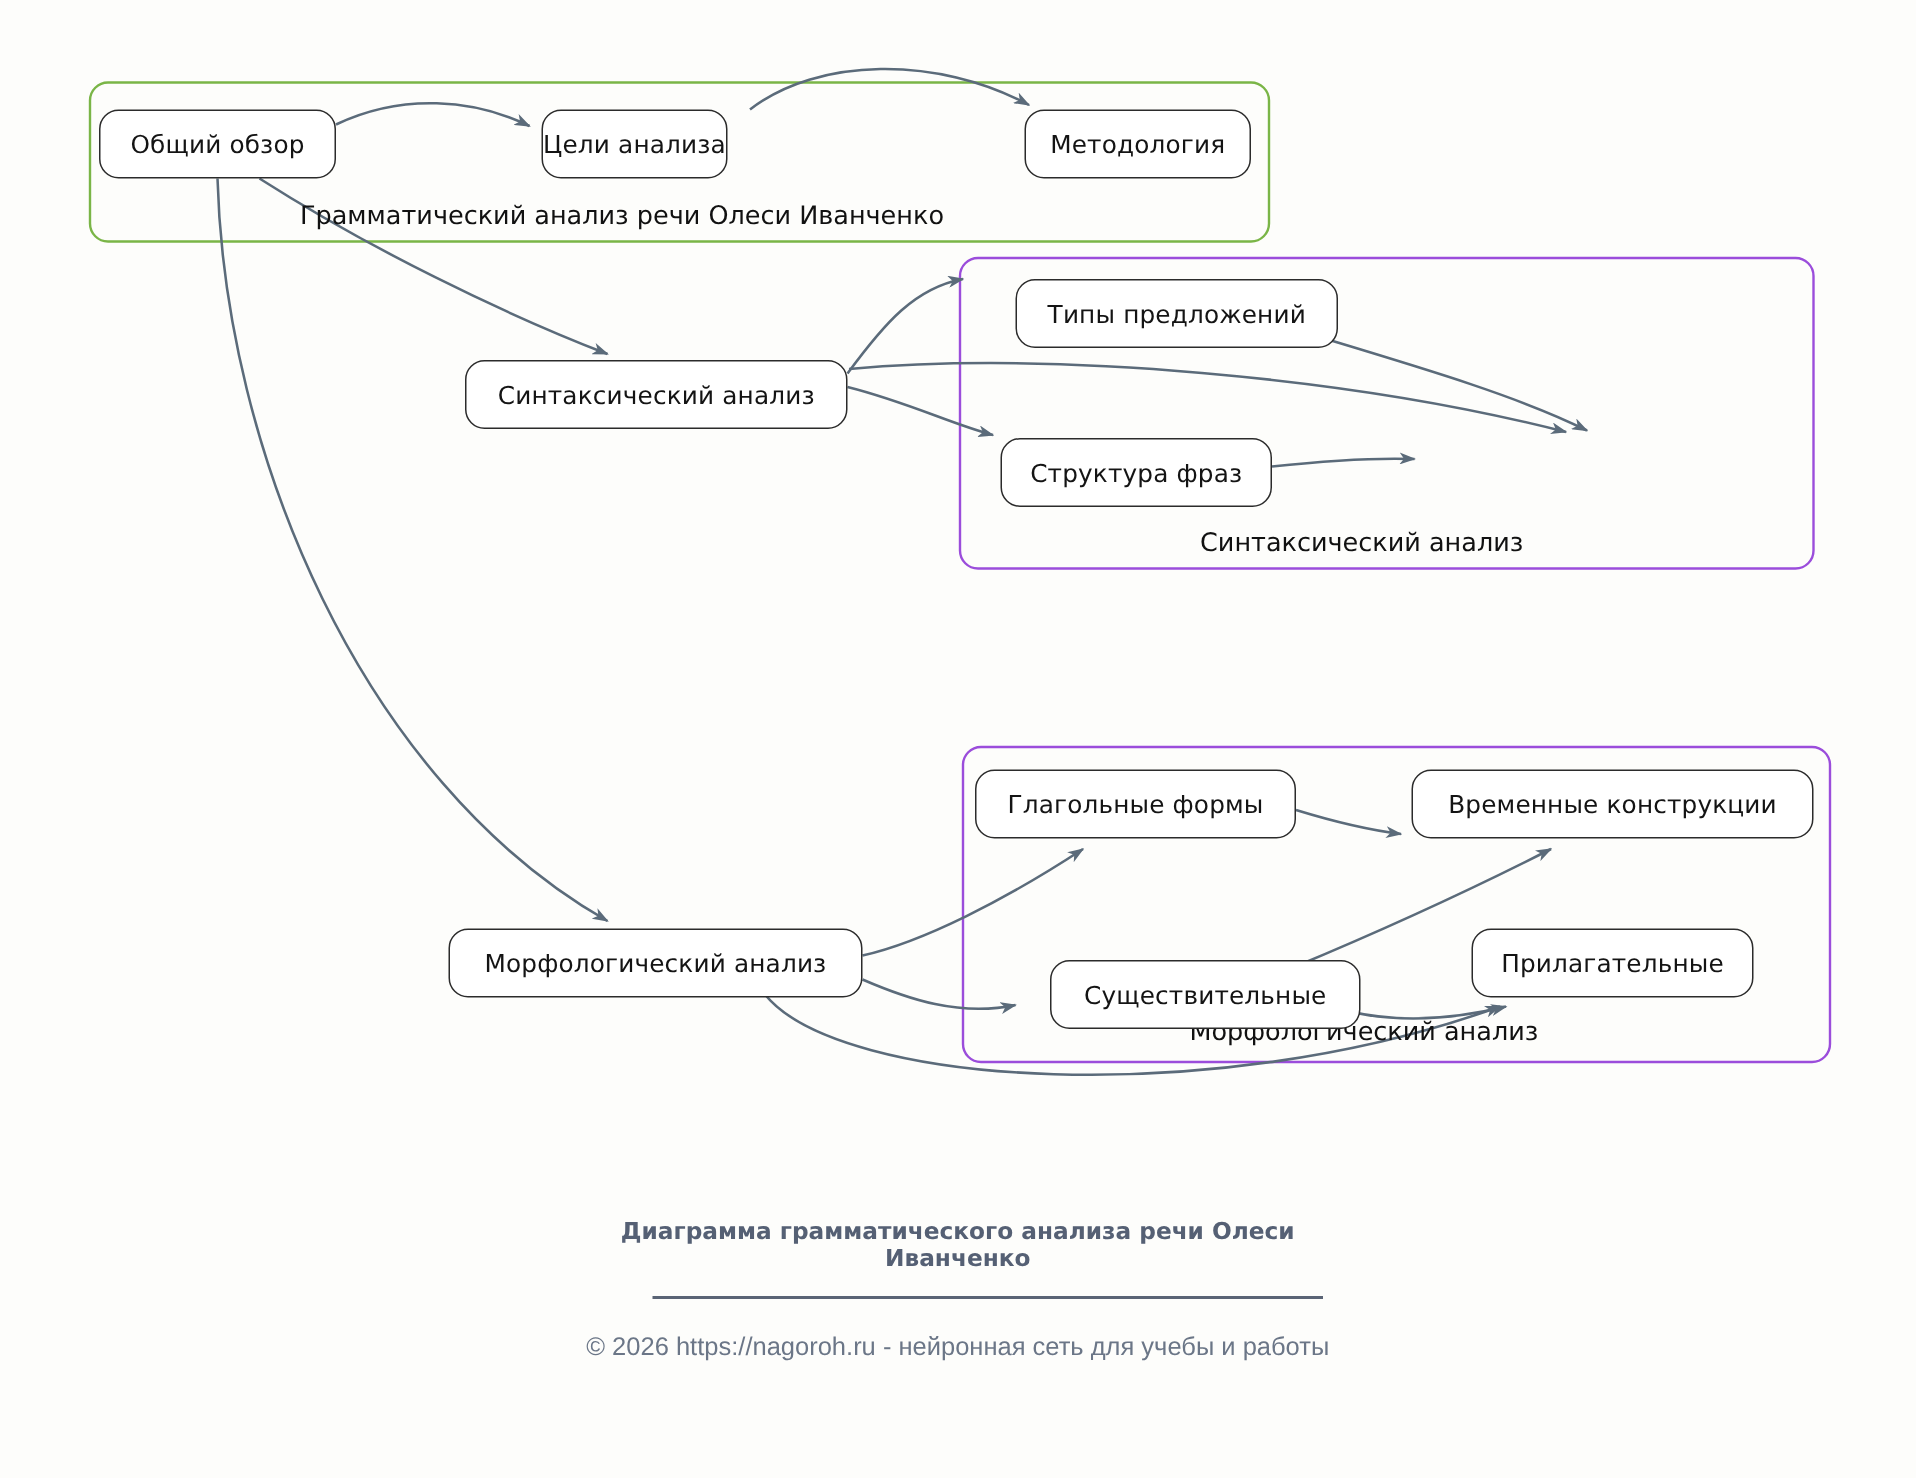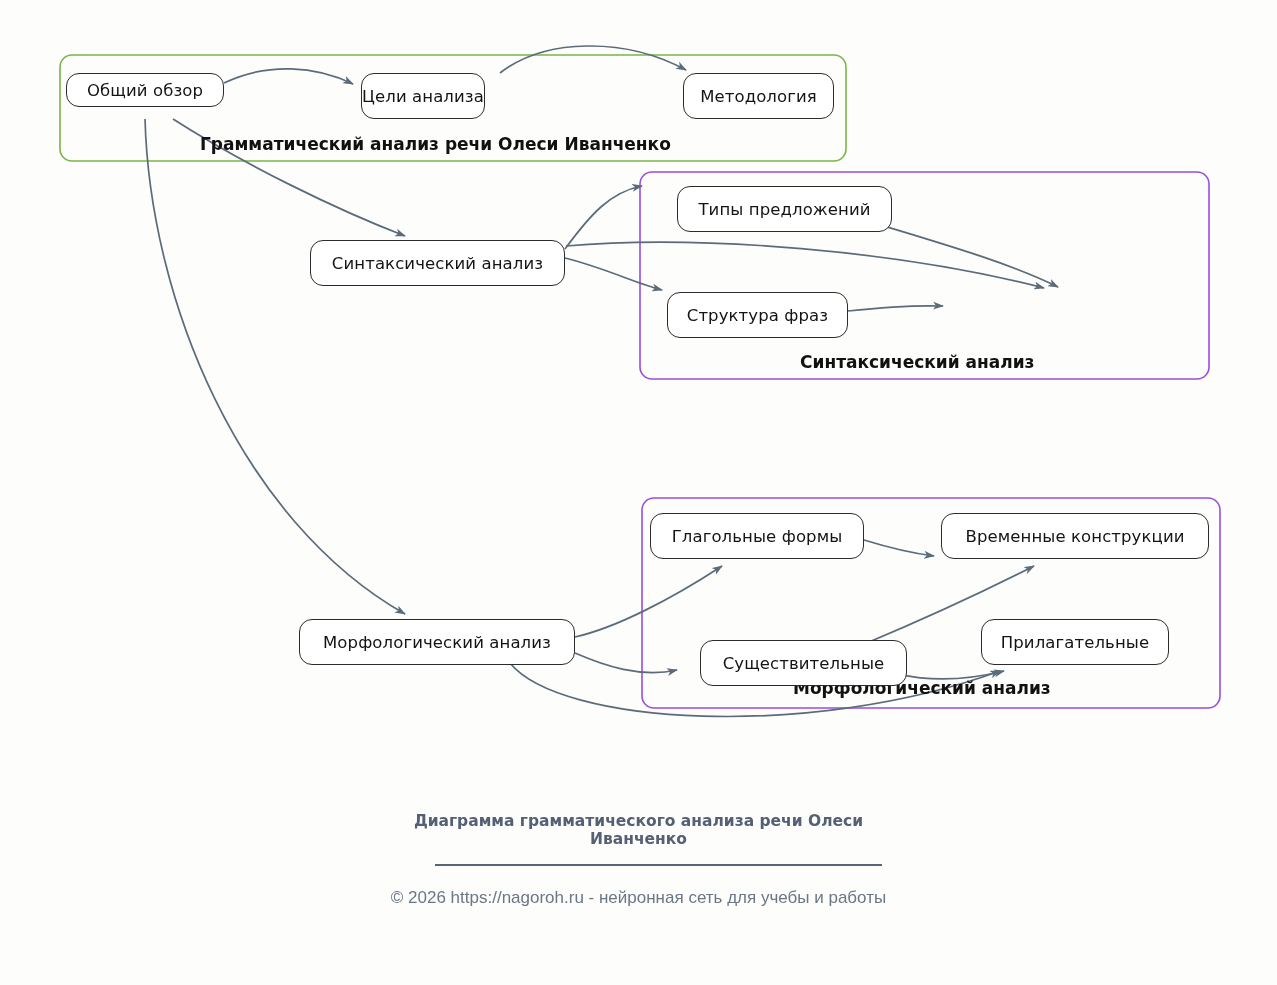--- a/index.html
+++ b/index.html
@@ -53,21 +53,20 @@
     z-index: 5;
   }
 
   .cluster-label {
     position: absolute;
     color: #111111;
     font-size: 17px;
     font-family: "DejaVu Sans", "Liberation Sans", sans-serif;
     white-space: nowrap;
     z-index: 4;
-    font-weight: bold;
   }
 
   .footer {
     position: absolute;
     left: 0;
     width: 1277px;
     text-align: center;
   }
 
   .footer-title {
@@ -145,21 +144,21 @@
       <path d="M862,645 C910,625 975,596 1034,566" marker-end="url(#arrowhead)"></path>
 
       <path d="M860,660 C905,683 955,683 1004,671" marker-end="url(#arrowhead)"></path>
     </g>
   </svg>
 
   <div class="cluster-label" style="left:200px; top:134px;">Грамматический анализ речи Олеси Иванченко</div>
   <div class="cluster-label" style="left:800px; top:352px;">Синтаксический анализ</div>
   <div class="cluster-label" style="left:793px; top:678px;">Морфологический анализ</div>
 
-  <div class="node-box" style="left:66px;  top:73px;  width:158px; height:34px;">Общий обзор</div>
+  <div class="node-box" style="left:66px;  top:73px;  width:158px; height:46px;">Общий обзор</div>
   <div class="node-box" style="left:361px; top:73px;  width:124px; height:46px;">Цели анализа</div>
   <div class="node-box" style="left:683px; top:73px;  width:151px; height:46px;">Методология</div>
   <div class="node-box" style="left:310px; top:240px; width:255px; height:46px;">Синтаксический анализ</div>
   <div class="node-box" style="left:650px; top:186px; width:215px; height:46px;margin-left:27px;">Типы предложений</div>
   <div class="node-box" style="left:667px; top:292px; width:181px; height:46px;">Структура фраз</div>
   <div class="node-box" style="left:299px; top:619px; width:276px; height:46px;">Морфологический анализ</div>
   <div class="node-box" style="left:650px; top:513px; width:214px; height:46px;">Глагольные формы</div>
   <div class="node-box" style="left:941px; top:513px; width:268px; height:46px;">Временные конструкции</div>
   <div class="node-box" style="left:655px; top:640px; width:207px; height:46px;margin-left:45px;">Существительные</div>
   <div class="node-box" style="left:981px; top:619px; width:188px; height:46px;">Прилагательные</div>

